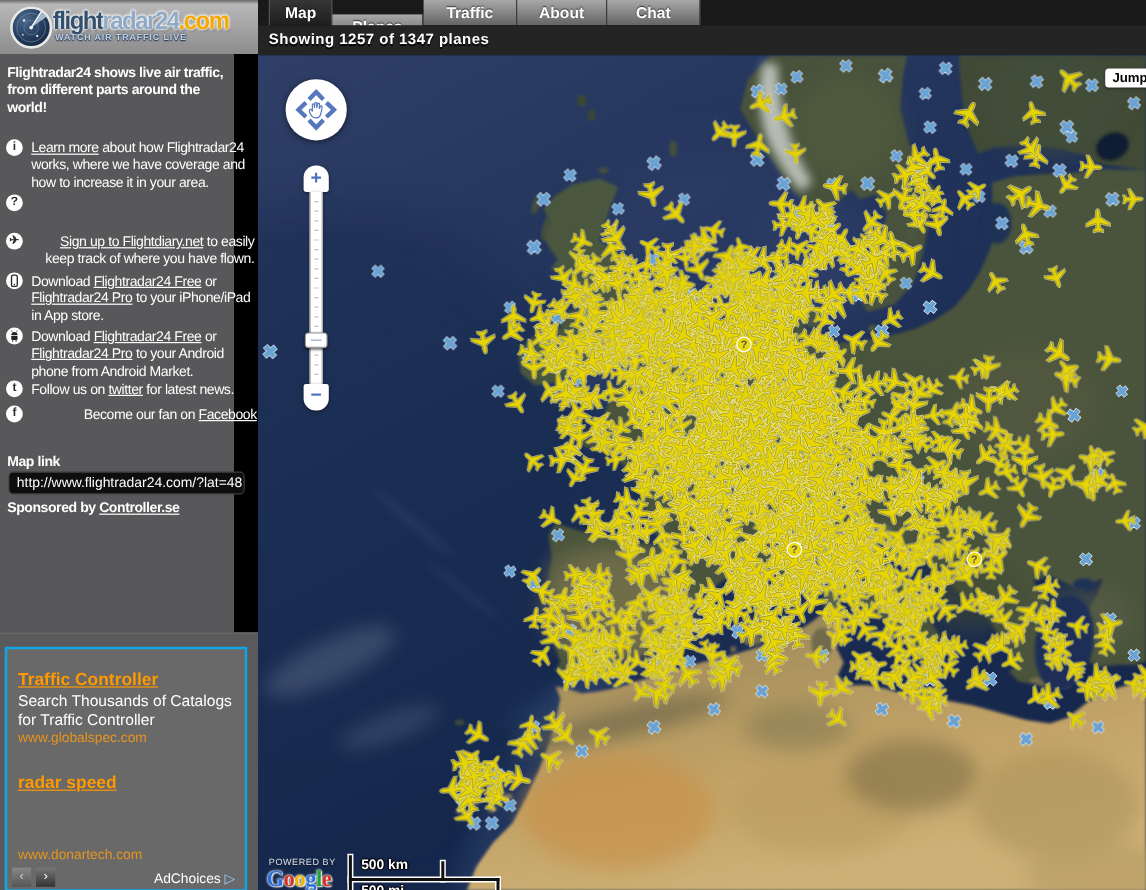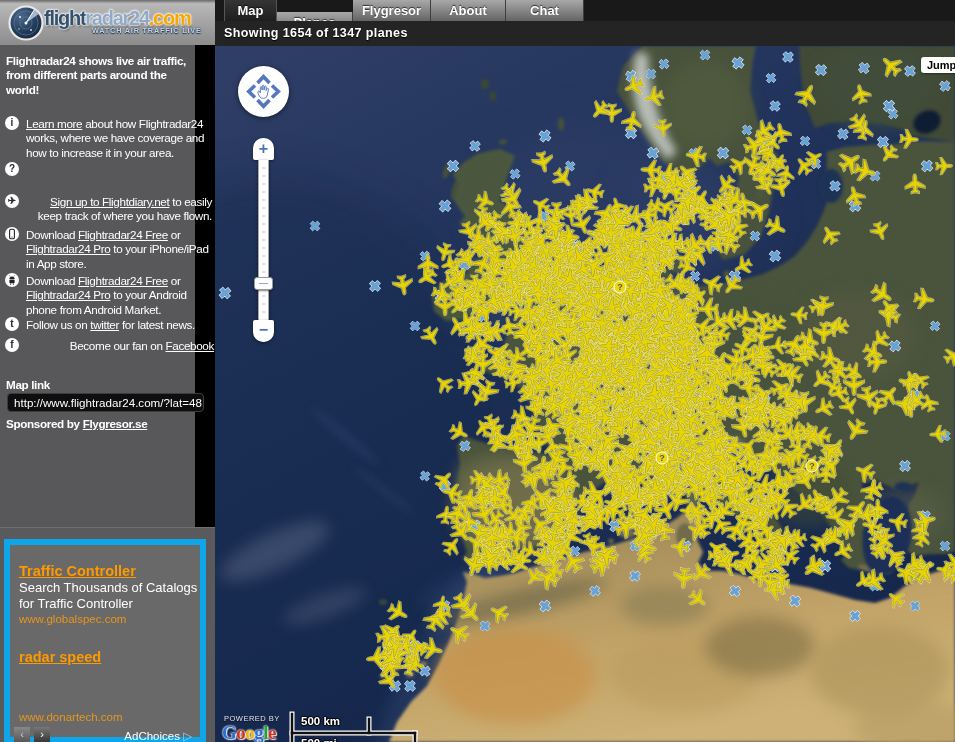--- a/index.html
+++ b/index.html
@@ -5,21 +5,21 @@
 html,body { width:955px; height:742px; overflow:hidden; background:#000;
   font-family:"Liberation Sans", sans-serif; }
 #root { position:relative; width:955px; height:742px; }
 
 #logo { position:absolute; left:0; top:0; width:215px; height:45px;
   background:linear-gradient(#696969, #b8b8b8 8%, #8c8c8c 100%); }
 #logotxt { position:absolute; left:44px; top:6px; font-size:21px; font-weight:bold;
   letter-spacing:-1.3px; white-space:nowrap; transform:scaleX(0.95); transform-origin:left;
   text-shadow:0 0 2px #fff, 0 0 2px #fff, 0 0 3px #fff, 1px 2px 2px rgba(0,0,0,0.4); }
 #logosub { position:absolute; left:46px; top:26px; font-size:7.3px; font-weight:bold;
-  color:#c3d3e6; letter-spacing:0.8px; text-shadow:0 1px 1px #1c3350, 0 0 2px #1c3350;margin-left:46px; }
+  color:#c3d3e6; letter-spacing:0.8px; text-shadow:0 1px 1px #1c3350, 0 0 2px #1c3350; }
 
 #nav { position:absolute; left:215px; top:0; width:740px; height:21px; background:#191919; }
 .tab { float:left; height:21px; line-height:22px; text-align:center; color:#fff;
   font-size:13px; font-weight:bold; text-shadow:0 -1px 1px rgba(0,0,0,0.7);
   background:linear-gradient(#a8a8a8,#646464); border-right:1px solid #3e3e3e; }
 .tab.active { background:linear-gradient(#353535,#1e1e1e); border-left:1px solid #555;
   border-right:1px solid #555; }
 #showing { position:absolute; left:215px; top:21px; width:740px; height:25px;
   background:#242424; color:#fff; font-size:12.5px; font-weight:bold; letter-spacing:0.4px;
   line-height:24px; padding-left:9px; text-shadow:0 1px 1px #000; }
@@ -28,21 +28,21 @@
 #side .blk { position:absolute; color:#fff; font-size:11.7px; line-height:14.4px; letter-spacing:-0.35px; white-space:nowrap; }
 #side .b { font-weight:bold; }
 #side u { text-decoration:underline; }
 .ic { position:absolute; left:5px; width:14px; height:14px; border-radius:50%;
   background:#fff; color:#2b2b2b; font-size:10px; font-weight:bold; text-align:center;
   line-height:14px; }
 
 #adsec { position:absolute; left:0; top:527px; width:215px; height:215px; background:#5a5a5c;
   border-top:1px solid #6e6e6e; }
 #adbox { position:absolute; left:4px; top:11px; width:202px; height:204px;
-  border:6px solid #0ea5e9; background:#696969; }
+  border:2px solid #0ea5e9; background:#696969; }
 #adbox .h { color:#ff9900; font-size:14.5px; font-weight:bold; text-decoration:underline; }
 #adbox .t { color:#fff; font-size:13px; line-height:15.7px; }
 #adbox .u { color:#e8951d; font-size:11.5px; }
 
 #map { position:absolute; left:215px; top:46px; width:740px; height:696px; overflow:hidden;
   background:#1d2f55; }
 #map svg.base { position:absolute; left:0; top:0; }
 
 #pan { position:absolute; left:23px; top:20px; width:51px; height:51px; border-radius:50%;
   background:#fff; box-shadow:0 1px 5px rgba(0,0,0,0.55); }
@@ -88,25 +88,25 @@
  <circle cx="13" cy="14" r="1" fill="#fff" opacity="0.9"></circle>
  <circle cx="24" cy="27" r="1" fill="#fff" opacity="0.8"></circle>
  <circle cx="12" cy="26" r="0.8" fill="#fff" opacity="0.7"></circle>
 </svg>
 <div id="logotxt"><span style="color:#33506e;">flight</span><span style="color:#8fa9c7;">radar24</span><span style="color:#f7a800;">.com</span></div>
 <div id="logosub">WATCH AIR TRAFFIC LIVE</div>
 </div>
 <div id="nav">
 <div class="tab active" style="width:53px; margin-left:9px;">Map</div>
 <div class="tab" style="width:76px;margin-top:12px;">Planes</div>
-<div class="tab" style="width:78px;">Flygresor</div>
+<div class="tab" style="width:78px;">Traffic</div>
 <div class="tab" style="width:75px;">About</div>
 <div class="tab" style="width:78px;">Chat</div>
 </div>
-<div id="showing">Showing 1654 of 1347 planes</div>
+<div id="showing">Showing 1257 of 1347 planes</div>
 <div id="side">
       <div class="blk b" style="left:6px; top:9px;">Flightradar24 shows live air traffic,<br>from different parts around the<br>world!</div>
 <div class="ic" style="top:71px;">i</div>
 <div class="blk" style="left:26px; top:72px; width:186px;"><u>Learn more</u> about how Flightradar24<br>works, where we have coverage and<br>how to increase it in your area.</div>
 <div class="ic" style="top:117px;">?</div>
 <div class="ic" style="top:149px;"><span style="display:inline-block; transform:rotate(0deg);">✈</span></div>
 <div class="blk" style="left:26px; top:150px; width:186px;text-align:right;"><u>Sign up to Flightdiary.net</u> to easily<br>keep track of where you have flown.</div>
 <div class="ic" style="top:182px;"><svg width="14" height="14">
           <rect x="4.6" y="2.3" width="4.8" height="9.4" rx="1.3" fill="none" stroke="#222" stroke-width="1.1"></rect>
           <circle cx="7" cy="10" r="0.6" fill="#222"></circle>
@@ -120,21 +120,21 @@
           <line x1="5.6" y1="10.5" x2="5.6" y2="11.8" stroke="#222" stroke-width="0.9"></line>
           <line x1="8.4" y1="10.5" x2="8.4" y2="11.8" stroke="#222" stroke-width="0.9"></line>
         </svg></div>
 <div class="blk" style="left:26px; top:229px; width:186px;">Download <u>Flightradar24 Free</u> or<br><u>Flightradar24 Pro</u> to your Android<br>phone from Android Market.</div>
 <div class="ic" style="top:272px;">t</div>
 <div class="blk" style="left:26px; top:273px; width:186px;">Follow us on <u>twitter</u> for latest news.</div>
 <div class="ic" style="top:293px;">f</div>
 <div class="blk" style="left:28px; top:294px; width:186px;text-align:right;">Become our fan on <u>Facebook</u></div>
 <div class="blk b" style="left:6px; top:333px;">Map link</div>
 <div style="position:absolute; left:7px; top:348px; width:197px; height:19px; background:#0e0e0e; border:1px solid #3c3c3c; border-radius:4px; color:#fff; font-size:11.6px; line-height:17px; padding-left:6px; overflow:hidden; white-space:nowrap;">http://www.flightradar24.com/?lat=48</div>
-<div class="blk b" style="left:6px; top:372px;">Sponsored by <u>Flygresor.se</u></div>
+<div class="blk b" style="left:6px; top:372px;">Sponsored by <u>Controller.se</u></div>
     </div>
 <div id="adsec">
       <div id="adbox">
 <div class="h" style="position:absolute; left:9px; top:18px;">Traffic Controller</div>
 <div class="t" style="position:absolute; left:9px; top:35px;">Search Thousands of Catalogs for Traffic Controller</div>
 <div class="u" style="position:absolute; left:9px; top:68px;">www.globalspec.com</div>
 <div class="h" style="position:absolute; left:9px; top:104px;">radar speed</div>
 <div class="u" style="position:absolute; left:9px; top:166px;">www.donartech.com</div>
 <div style="position:absolute; left:4px; top:182px; width:16px; height:16px; background:linear-gradient(#888,#555); color:#ccc; text-align:center; line-height:15px; font-size:11px;">‹</div>
 <div style="position:absolute; left:24px; top:182px; width:16px; height:16px; background:linear-gradient(#777,#333); color:#fff; text-align:center; line-height:15px; font-size:11px;">›</div>

